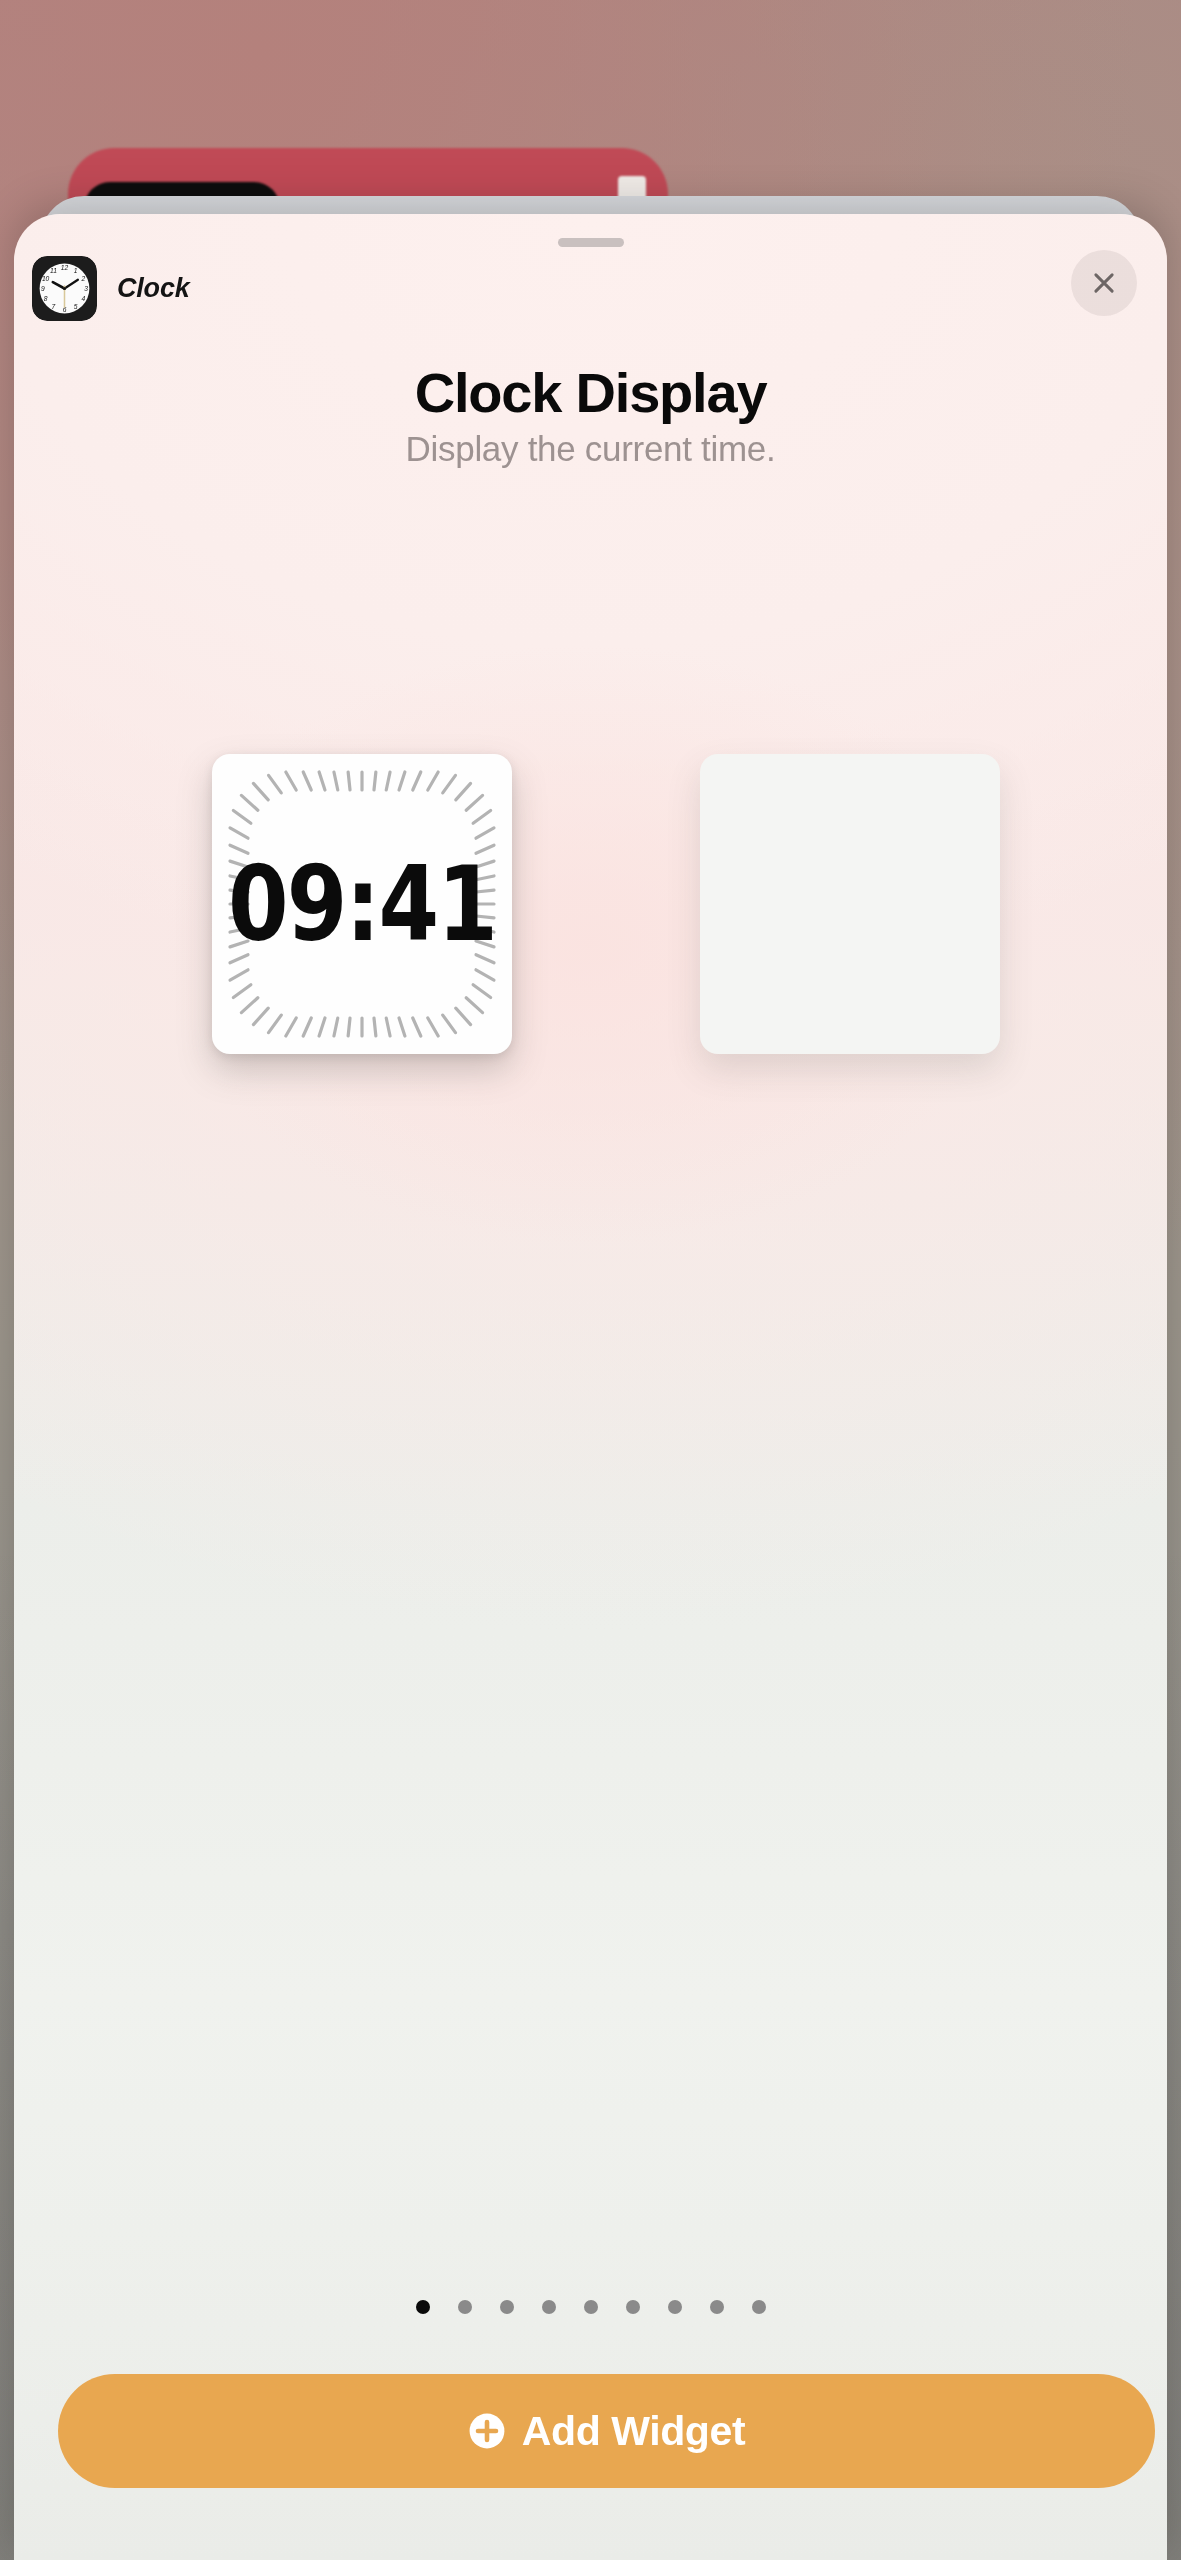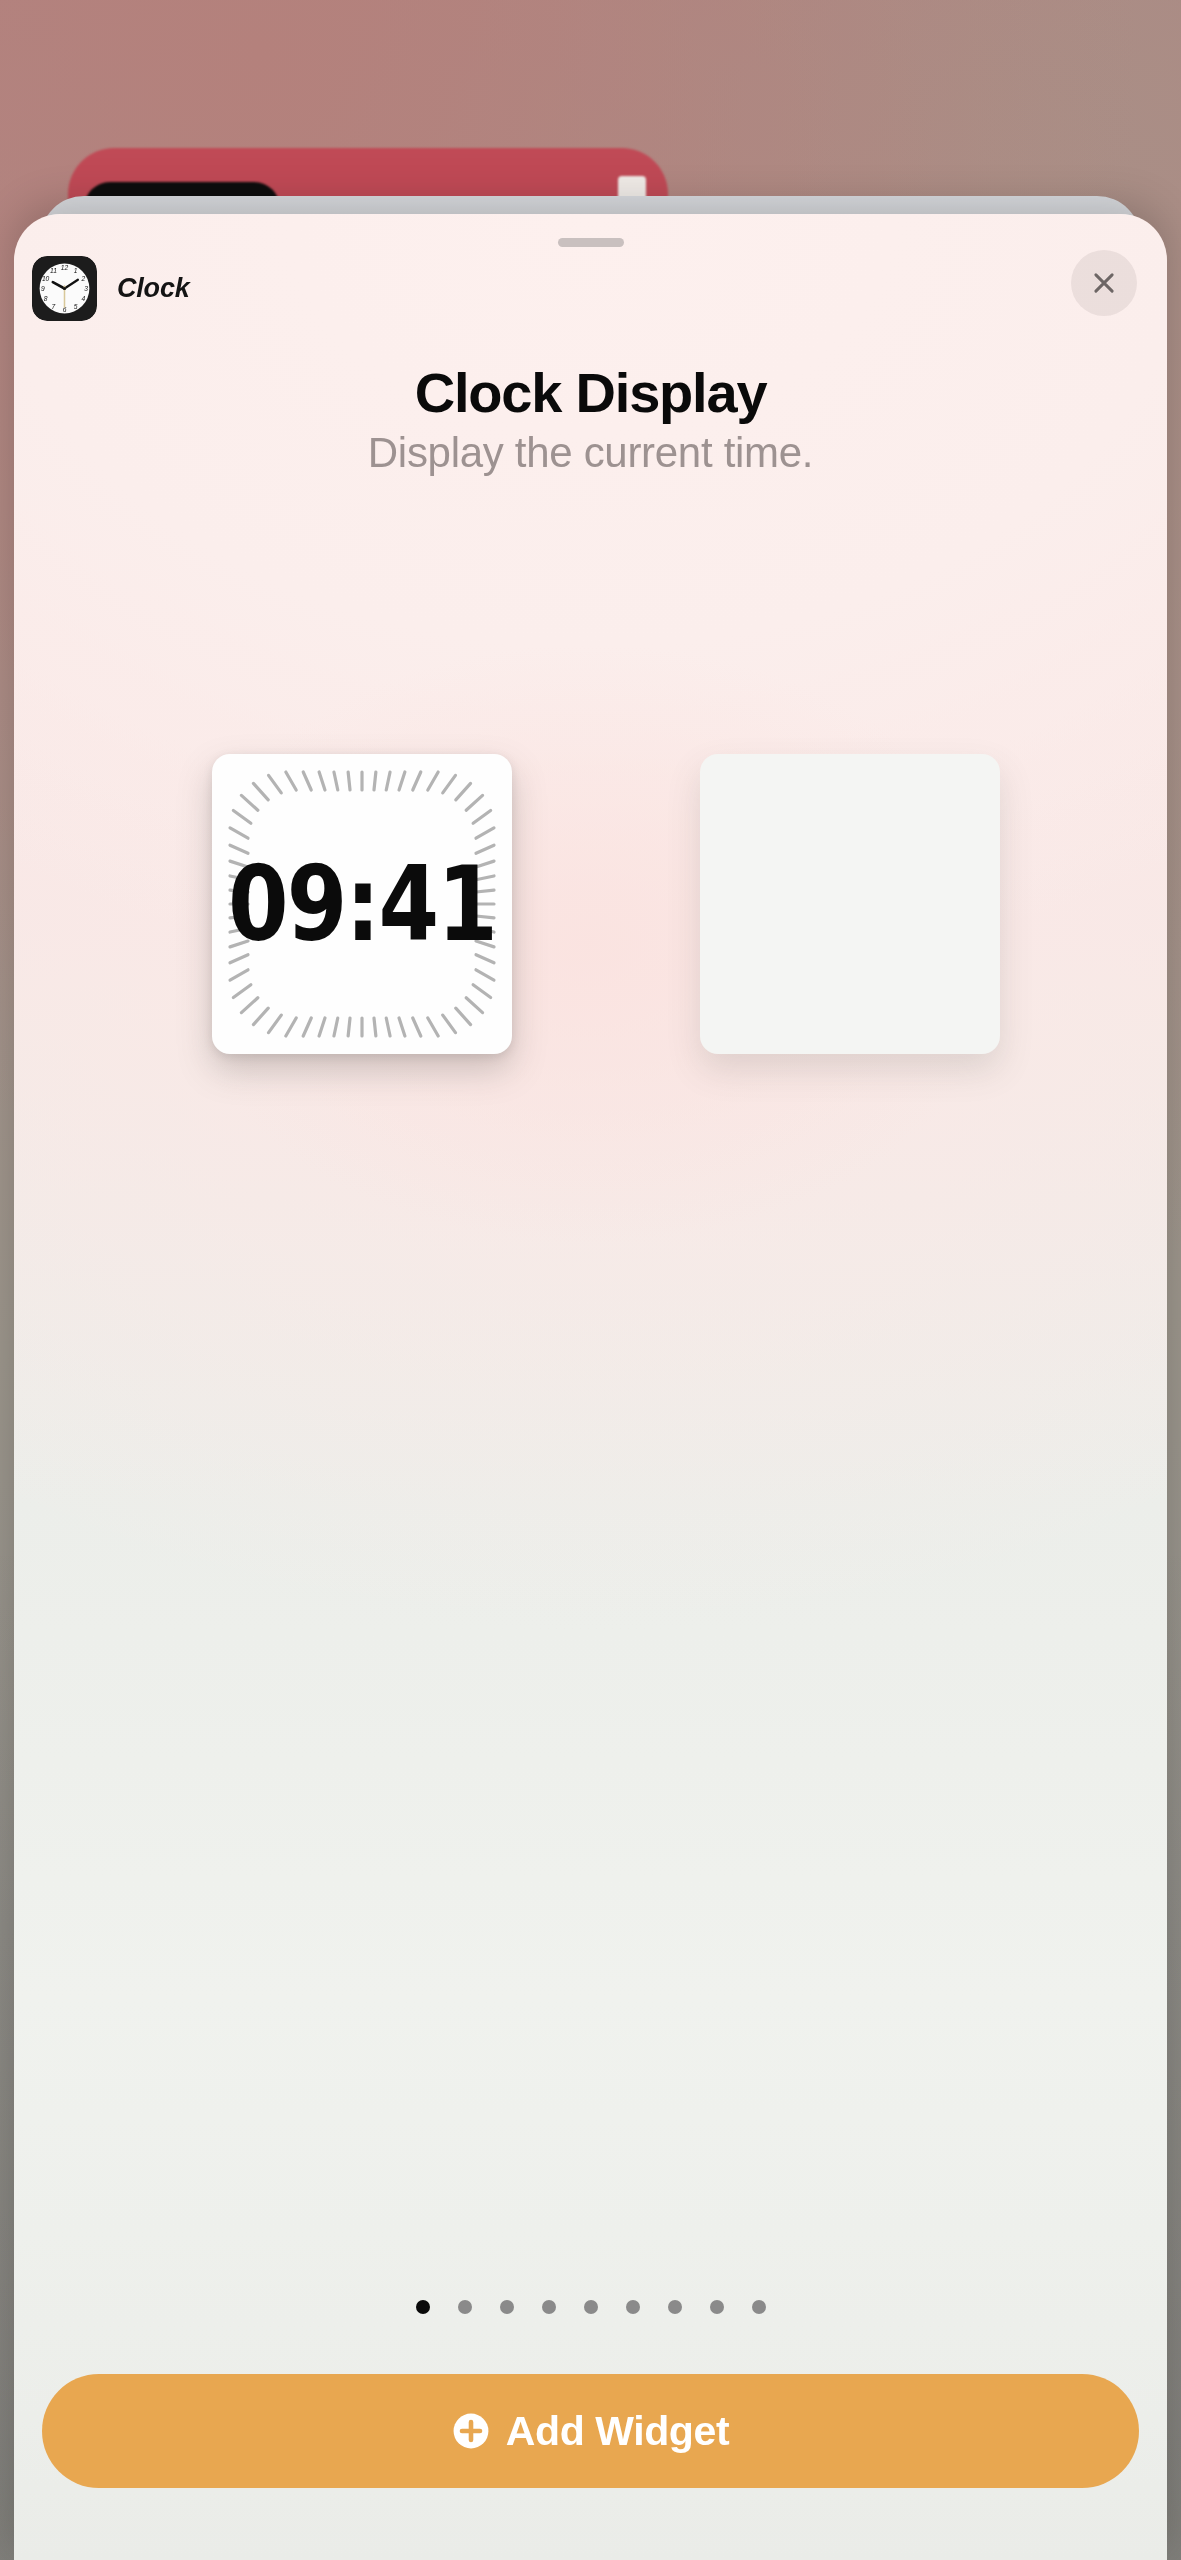--- a/index.html
+++ b/index.html
@@ -112,21 +112,21 @@
   #close-btn svg { width:30px; height:30px; display:block; }
 
   
   #title {
     position:absolute; left:0; top:146px; width:100%;
     text-align:center; font-size:56px; font-weight:bold;
     color:#0a0a0a; letter-spacing:-1.2px;
   }
   #subtitle {
     position:absolute; left:0; top:215px; width:100%;
-    text-align:center; font-size:42px; font-weight:normal;
+    text-align:center; font-size:35px; font-weight:normal;
     color:#9d9291; letter-spacing:-.3px;
   }
 
   
   #carousel { position:absolute; left:0; top:540px; width:100%; height:340px; }
 
   .widget-card {
     position:absolute;
     width:300px; height:300px;
     background:#fefefe;
@@ -152,21 +152,21 @@
   
   #page-dots {
     position:absolute; left:0; top:2086px; width:100%;
     display:flex; justify-content:center; align-items:center; gap:28px;
   }
   .dot { width:14px; height:14px; border-radius:50%; background:#8a8a8a; }
   .dot.active { background:#0a0a0a; }
 
   
   #add-widget-btn {
-    position:absolute; left:28px; top:2160px;
+    position:absolute; left:44px; top:2160px;
     width:1097px; height:114px;
     border:none; border-radius:57px;
     background:#e8a750;
     display:flex; align-items:center; justify-content:center; gap:16px;
     cursor:pointer;
   }
   #plus-icon { width:38px; height:38px; display:block; flex:none; }
   #add-widget-label {
     font-size:41px; font-weight:bold; color:#ffffff; letter-spacing:-.4px;
   }

